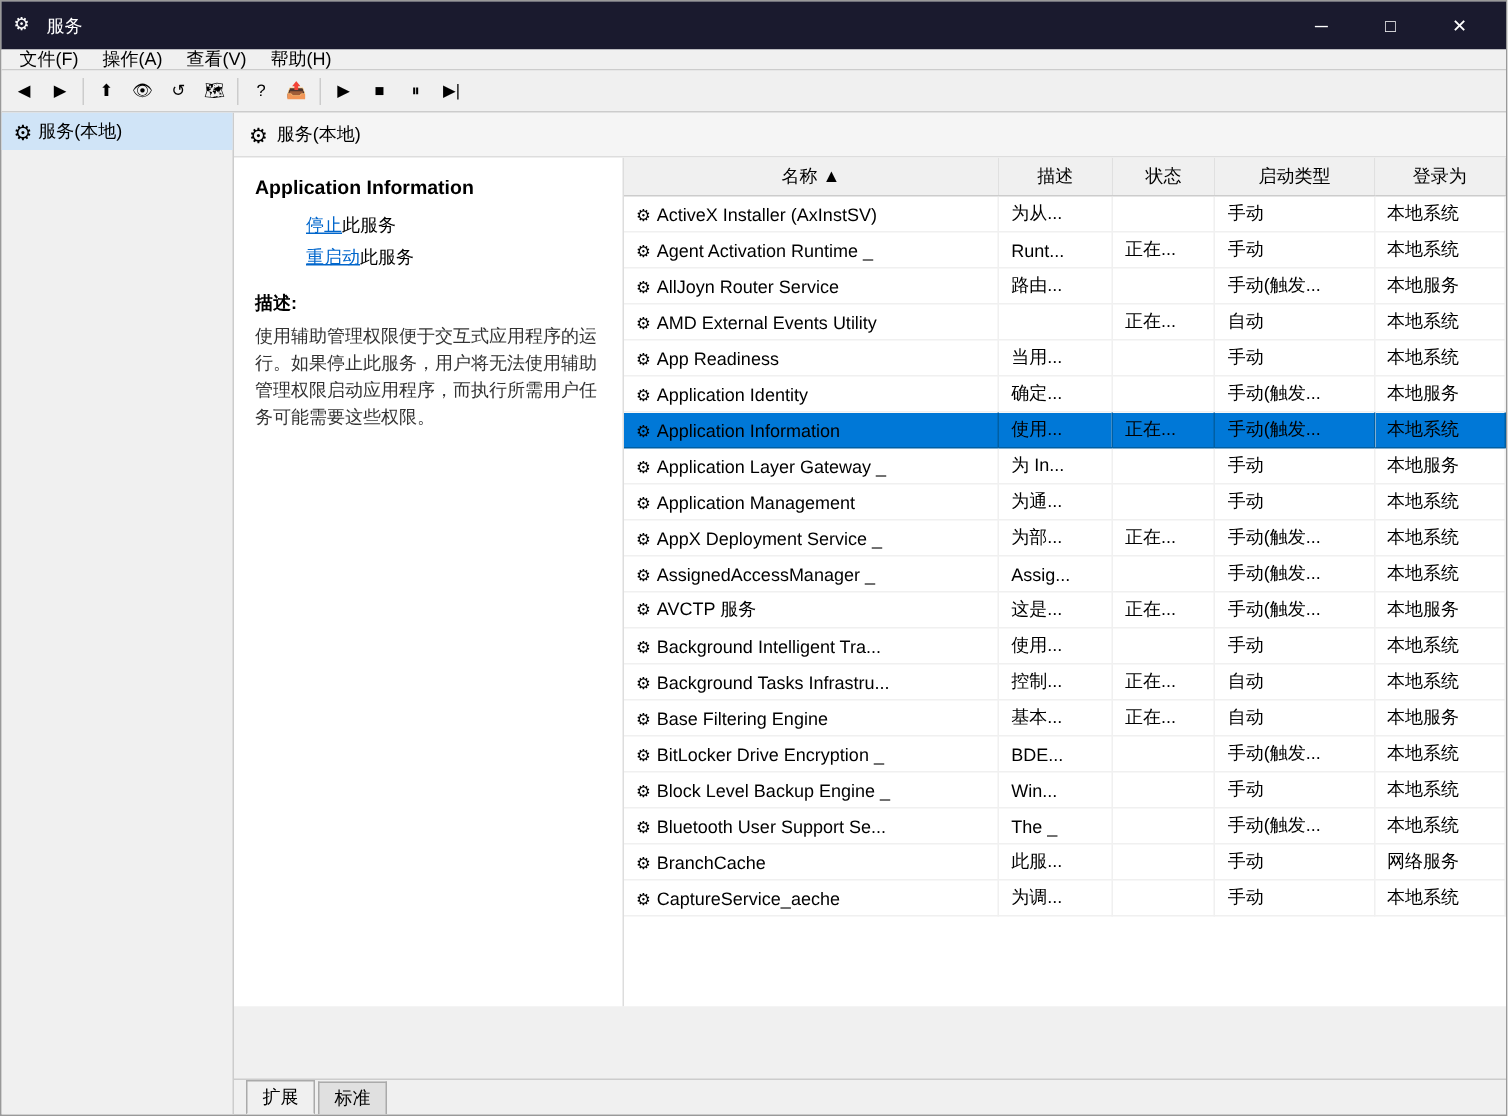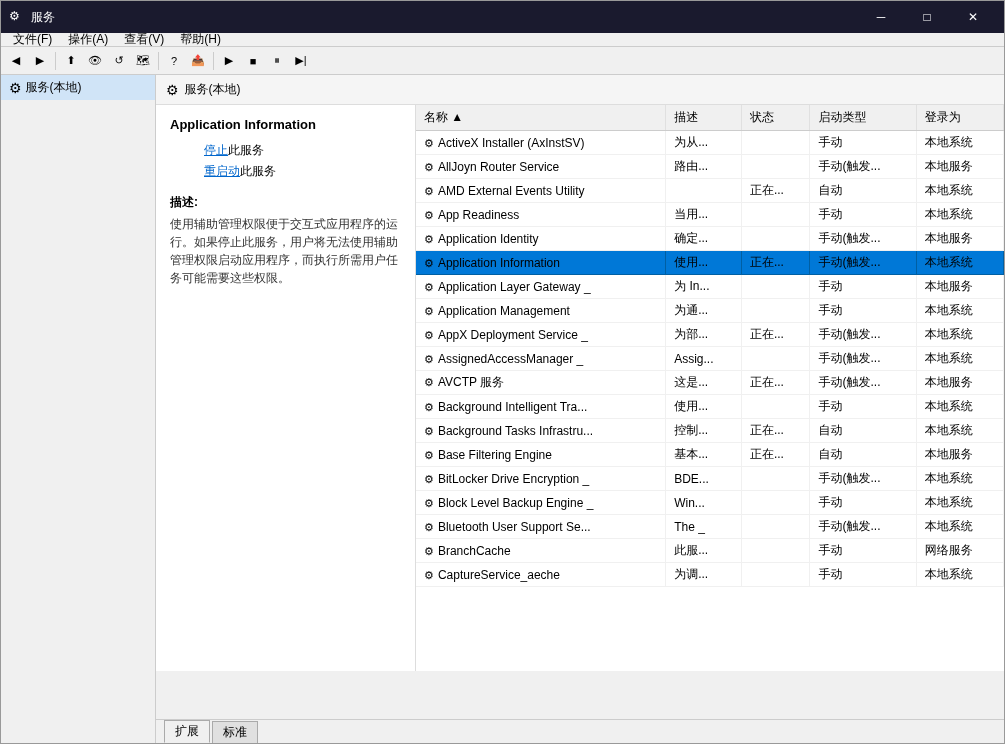--- a/index.html
+++ b/index.html
@@ -37,21 +37,21 @@
     .left-panel { width: 260px; padding: 12px 14px; border-right: 1px solid #ddd; background: #fff; overflow-y: auto; }
     .panel-service-name { font-weight: bold; font-size: 13px; margin-bottom: 10px; }
     .panel-link { color: #0066cc; text-decoration: underline; cursor: pointer; font-size: 12px; margin-left: 34px; }
     .panel-description-label { font-size: 12px; font-weight: bold; margin-top: 14px; margin-bottom: 4px; }
     .panel-description-text { font-size: 12px; line-height: 1.5; color: #333; }
 
     .right-panel { flex: 1; display: flex; flex-direction: column; overflow: hidden; background: #fff; }
 
     .table-container { flex: 1; overflow-y: auto; }
     table { width: 100%; border-collapse: collapse; font-size: 12px; }
-    thead th { background: #f0f0f0; border-bottom: 1px solid #ccc; border-right: 1px solid #e0e0e0; padding: 4px 8px; text-align: left; font-weight: normal; position: sticky; top: 0; cursor: pointer; }
+    thead th { background: #f0f0f0; border-bottom: 1px solid #ccc; border-right: 1px solid #e0e0e0; padding: 4px 8px; text-align: center; font-weight: normal; position: sticky; top: 0; cursor: pointer; }
     tbody tr { cursor: pointer; }
     tbody tr.selected { background: #0078d7; color: #000000; }
     tbody td { border-bottom: 1px solid #f0f0f0; border-right: 1px solid #f0f0f0; padding: 3px 8px; white-space: nowrap; overflow: hidden; text-overflow: ellipsis; max-width: 200px; }
     tbody tr.selected td { border-color: #005fa3; }
 
     .tabs-bar { height: 24px; background: #f0f0f0; border-top: 1px solid #ccc; display: flex; align-items: flex-end; padding-left: 8px; margin-top: 48px; }
     .tab { padding: 2px 10px; border: 1px solid #aaa; border-bottom: none; background: #e0e0e0; cursor: pointer; font-size: 12px; margin-right: 2px; }
     .tab.active { background: #f0f0f0; border-bottom: 1px solid #f0f0f0; }
 
     ::-webkit-scrollbar { width: 14px; }
@@ -143,20 +143,27 @@
               </thead>
               <tbody id="services-tbody">
               <tr>
                     <td><span style="font-size:11px;margin-right:4px;">⚙</span>ActiveX Installer (AxInstSV)</td>
                     <td>为从...</td>
                     <td></td>
                     <td>手动</td>
                     <td>本地系统</td>
                   </tr>
                   <tr>
+                    <td><span style="font-size:11px;margin-right:4px;">⚙</span>Agent Activation Runtime _</td>
+                    <td>Runt...</td>
+                    <td>正在...</td>
+                    <td>手动</td>
+                    <td>本地系统</td>
+                  </tr>
+                  <tr>
                     <td><span style="font-size:11px;margin-right:4px;">⚙</span>AllJoyn Router Service</td>
                     <td>路由...</td>
                     <td></td>
                     <td>手动(触发...</td>
                     <td>本地服务</td>
                   </tr>
                   <tr>
                     <td><span style="font-size:11px;margin-right:4px;">⚙</span>AMD External Events Utility</td>
                     <td></td>
                     <td>正在...</td>

